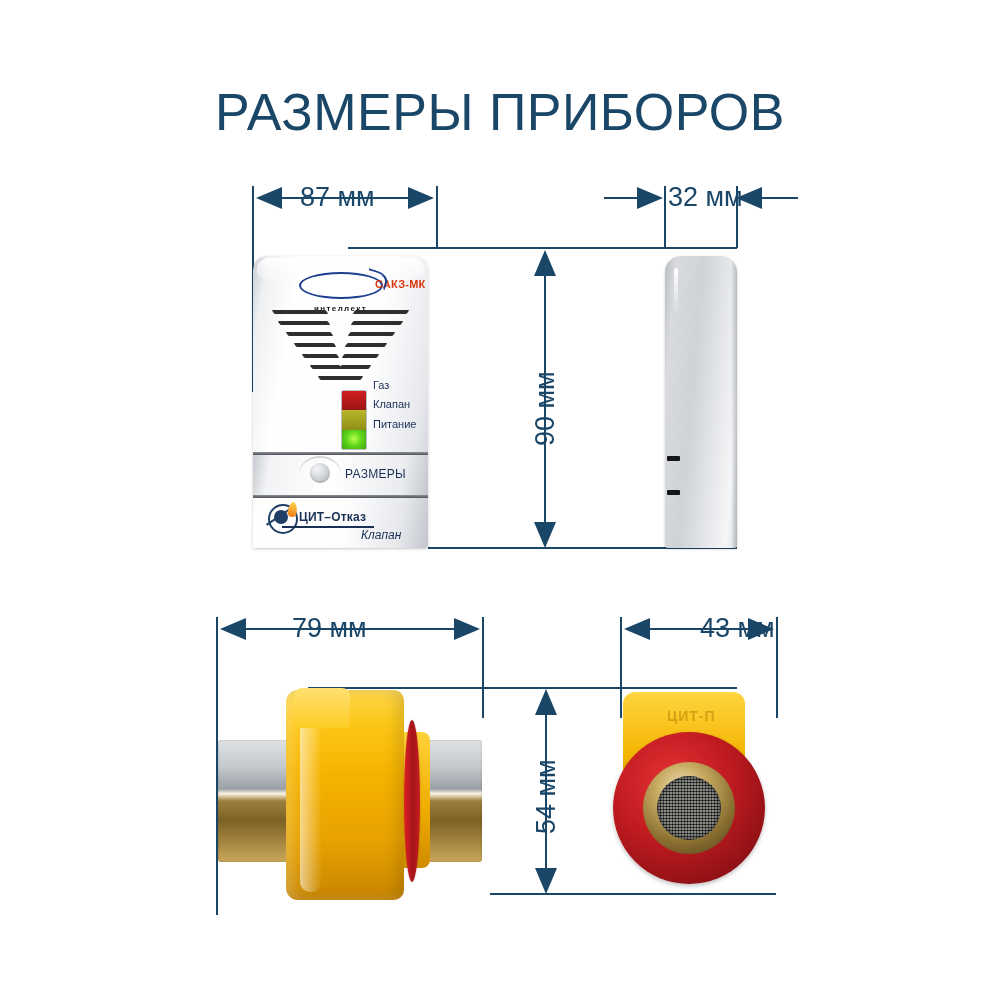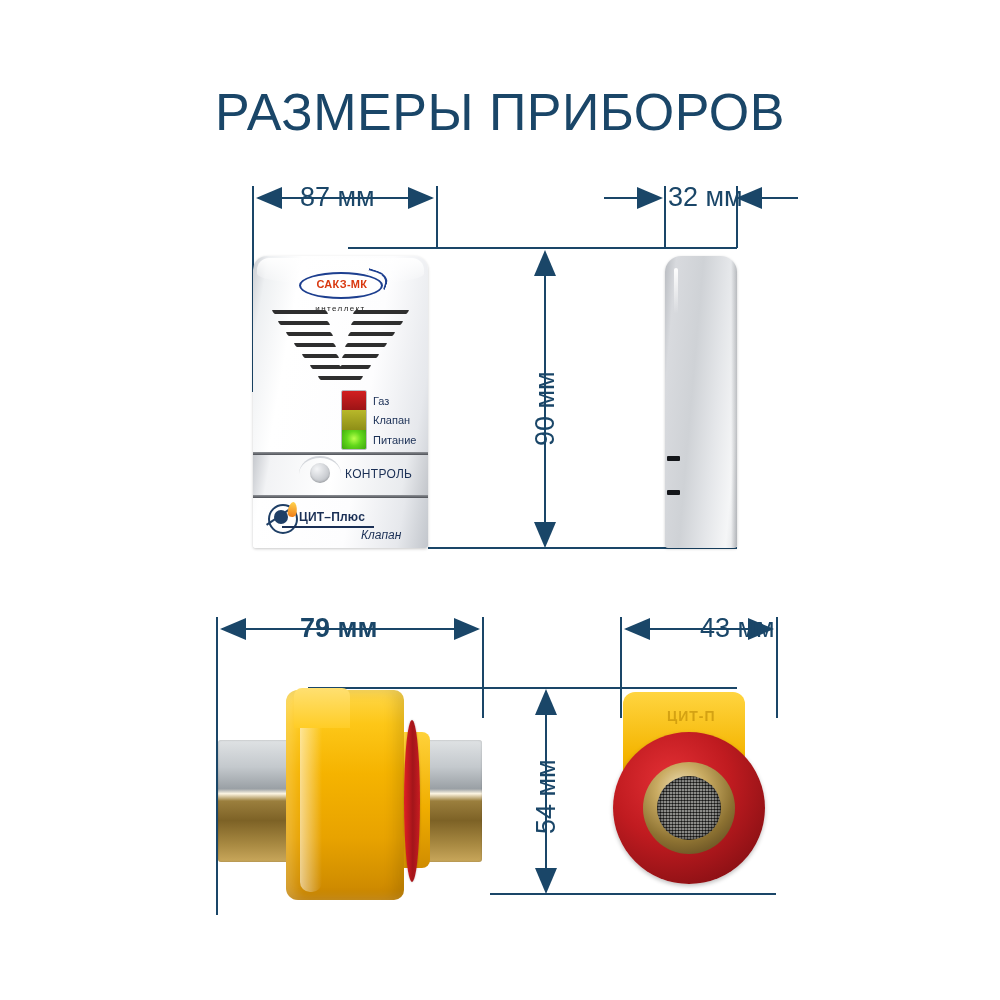--- a/index.html
+++ b/index.html
@@ -137,31 +137,32 @@
     position: absolute;
     right: -7px; top: -3px;
     width: 20px; height: 14px;
     border-top: 2px solid #1d3f8f;
     border-right: 2px solid #1d3f8f;
     border-radius: 0 60% 0 0;
     transform: rotate(18deg);
   }
   .det-logo-text {
     position: absolute;
-    left: 16px; top: 4px; width: 80px;
-    text-align: left;
+    left: 0; top: 4px; width: 80px;
+    text-align: right;
     font-size: 11px;
     font-weight: bold;
     color: #d9380f;
     letter-spacing: 0.2px;
+    padding-left: 45px;
   }
   .det-logo-sub {
     margin-top: 1px;
     font-size: 8px;
-    font-weight: normal;
+    font-weight: bold;
     color: #1a1a1a;
     letter-spacing: 1.4px;
   }
   
   .grille {
     position: absolute;
     left: 18px;
     top: 54px;
     width: 139px;
     height: 78px;
@@ -189,21 +190,21 @@
     width: 100%;
     height: 33.3333%;
     position: relative;
   }
   .led-gas   { background: linear-gradient(180deg,#d21f20,#9c1416); }
   .led-fault { background: linear-gradient(180deg,#b8b82a,#8e8e17); }
   .led-power { background: radial-gradient(circle at 50% 45%, #b9ff4b 0%, #62d81c 45%, #3da70d 100%); }
   .led-labels {
     position: absolute;
     left: 120px;
-    top: 136px;
+    top: 120px;
     width: 56px;
   }
   .led-label {
     font-size: 11px;
     color: #1a2f55;
     line-height: 19.3px;
     height: 19.3px;
   }
   .det-divider {
     position: absolute;
@@ -531,49 +532,49 @@
     <div class="led-label">Клапан</div>
     <div class="led-label">Питание</div>
   </div>
 
   <div class="det-divider" style="top:196px;"></div>
   <div class="det-band" style="top:199px; height:40px;"></div>
   <div class="det-divider" style="top:239px;"></div>
 
   <div class="ctrl-arc"></div>
   <div class="ctrl-knob"></div>
-  <div class="ctrl-text">КОНТРОЛЬ</div>
+  <div class="ctrl-text">РАЗМЕРЫ</div>
 
   <div class="cit-logo">
     <div class="cit-circle"></div>
     <div class="cit-inner"></div>
     <div class="cit-slash"></div>
     <div class="cit-flame"></div>
-    <div class="cit-text">ЦИТ–Плюс</div>
+    <div class="cit-text">ЦИТ–Отказ</div>
     <div class="cit-underline"></div>
   </div>
 
   <div class="det-klapan">Клапан</div>
 </div>
 
 <div class="detector-side">
   <div class="side-gloss"></div>
   <div class="side-edge-shadow"></div>
   <div class="side-slot" style="top:200px;"></div>
   <div class="side-slot" style="top:234px;"></div>
 </div>
 
 <div class="ext-line-h" style="left:308px; top:687px; width:429px;"></div>
 
 <div class="ext-line" style="left:216px; top:617px; height:298px;"></div>
 <div class="ext-line" style="left:482px; top:617px; height:101px;"></div>
 <div class="dim-shaft-h" style="left:222px; top:628px; width:256px;"></div>
 <div class="arrow arrow-left" style="left:220px; top:618px;"></div>
 <div class="arrow arrow-right" style="left:454px; top:618px;"></div>
-<div class="dim-label" style="left:300px; top:615px;font-weight:bold;">79 мм</div>
+<div class="dim-label" style="left:292px; top:615px;">79 мм</div>
 
 <div class="ext-line" style="left:620px; top:617px; height:101px;"></div>
 <div class="ext-line" style="left:776px; top:617px; height:101px;"></div>
 <div class="dim-shaft-h" style="left:626px; top:628px; width:146px;"></div>
 <div class="arrow arrow-left" style="left:624px; top:618px;"></div>
 <div class="arrow arrow-right" style="left:748px; top:618px;"></div>
 <div class="dim-label" style="left:700px; top:615px;">43 мм</div>
 
 <div class="ext-line-h" style="left:490px; top:893px; width:286px;"></div>
 <div class="dim-shaft-v" style="left:545px; top:693px; width:2px; height:198px;"></div>

